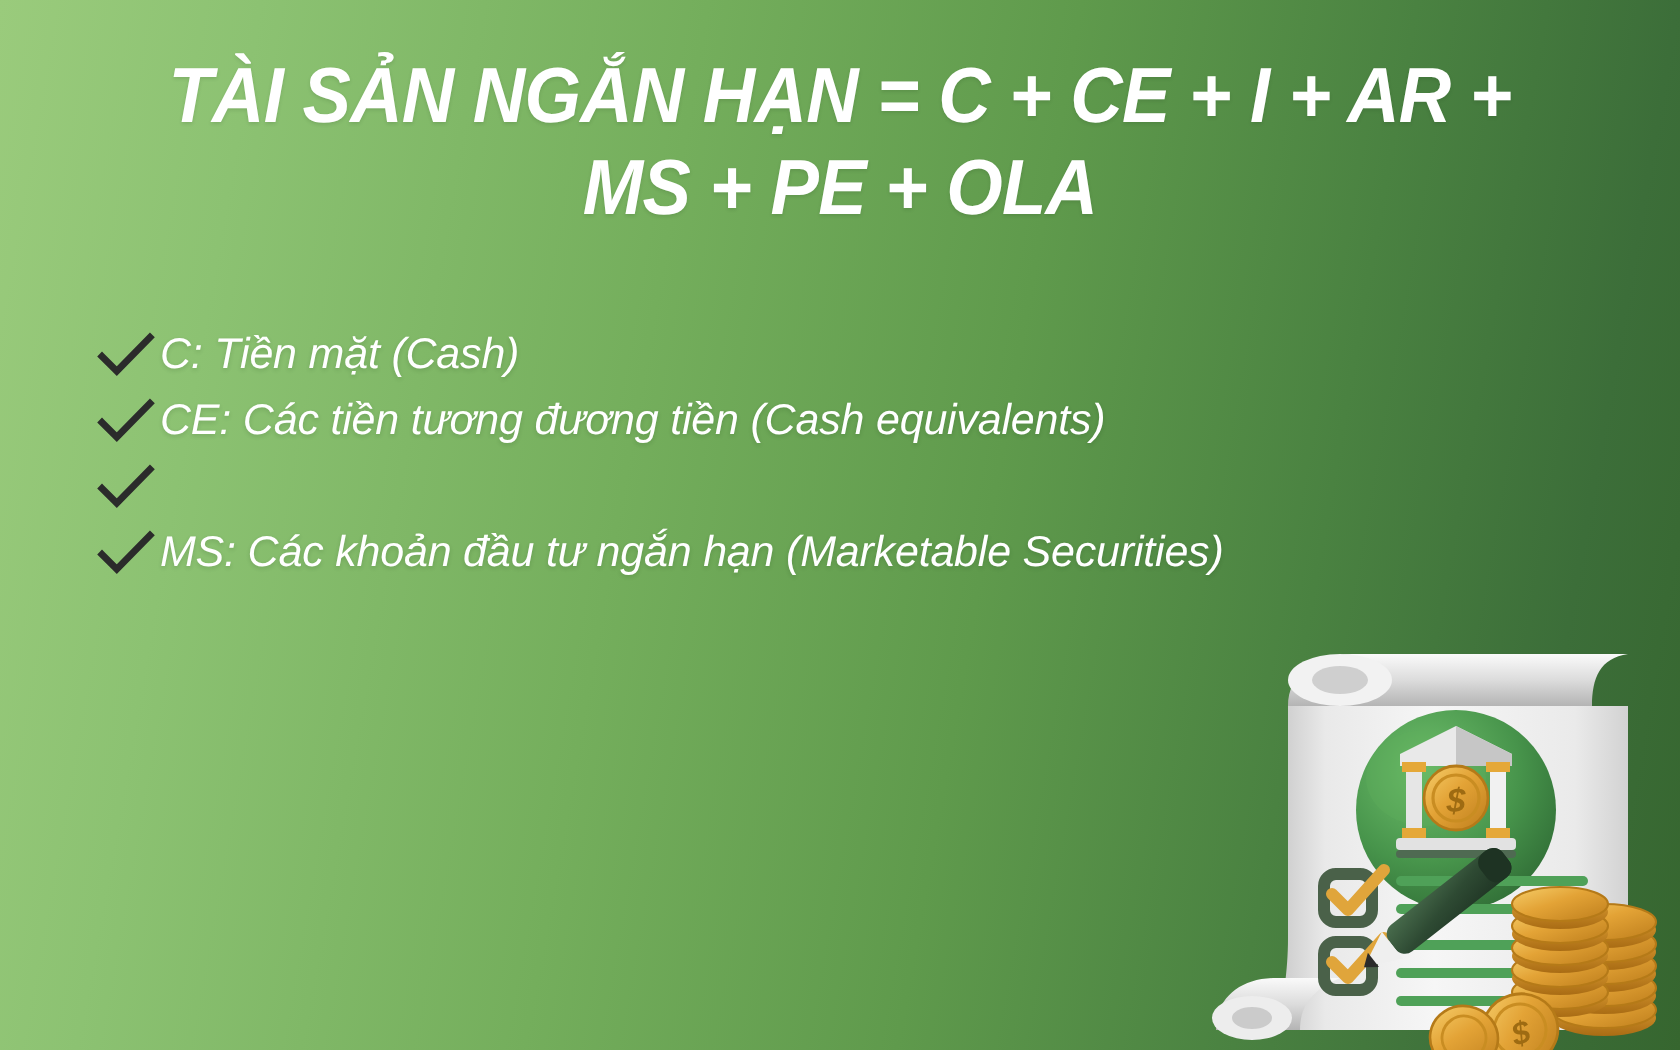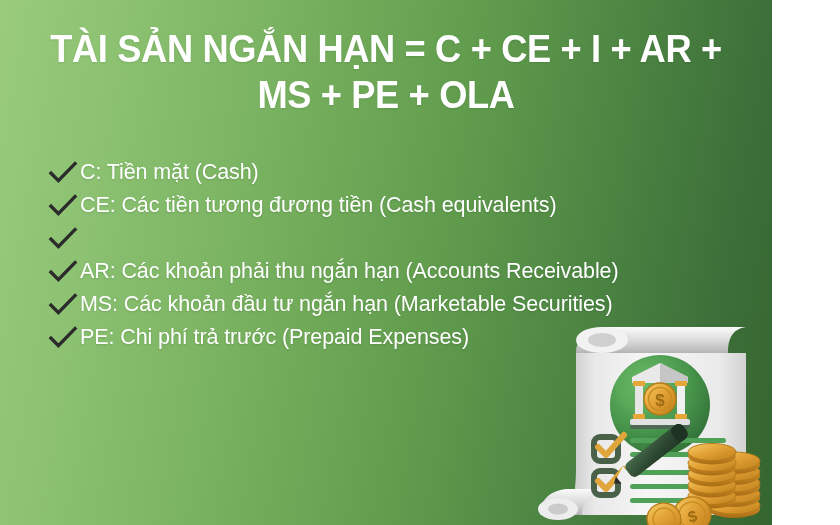--- a/index.html
+++ b/index.html
@@ -6,30 +6,31 @@
   * { margin:0; padding:0; box-sizing:border-box; }
 
   html, body {
     width:840px; height:525px;
     overflow:hidden;
     font-family:"Liberation Sans", sans-serif;
   }
 
   #slide {
     position:relative;
-    width:772px; height:525px;
+    width:840px; height:525px;
     background:linear-gradient(100deg,
         #9ACB7C 0%,
         #8CC272 14%,
         #74AE5C 38%,
         #5F9A4C 58%,
         #4A8241 76%,
         #3C6E39 90%,
         #36662F 100%);
     overflow:hidden;
+    font-style:italic;
   }
 
   
   #title {
     position:absolute;
     left:0; right:0; top:26px;
     text-align:center;
     color:#FFFFFF;
     font-size:39px;
     font-weight:bold;
@@ -43,21 +44,21 @@
   #title .tline { display:block; white-space:nowrap; }
 
   
   #list {
     position:absolute;
     left:48px; top:161px;
     z-index:6;
   }
   .row {
     display:flex;
-    align-items:flex-start;
+    align-items:center;
     height:33px;
   }
   .check {
     flex:0 0 auto;
     width:30px;
     height:24px;
     position:relative;
     margin-right:2px;
   }
   .check svg { display:block; width:30px; height:24px; }
@@ -112,46 +113,30 @@
     </div>
 
     <div class="row">
       <span class="check">
         <svg viewBox="0 0 30 24">
             <path d="M3 12.2 L10.4 19.6 L27 2.6" fill="none" stroke="#2B2B2B" stroke-width="3.4" stroke-linecap="square" stroke-linejoin="miter"></path>
           </svg>
       </span>
     </div>
 
-    <div class="row">
-      <span class="check">
-        <svg viewBox="0 0 30 24">
-            <path d="M3 12.2 L10.4 19.6 L27 2.6" fill="none" stroke="#2B2B2B" stroke-width="3.4" stroke-linecap="square" stroke-linejoin="miter"></path>
-          </svg>
-      </span>
-      <span class="row-text">AR: Các khoản phải thu ngắn hạn (Accounts Receivable)</span>
-    </div>
 
     <div class="row">
       <span class="check">
         <svg viewBox="0 0 30 24">
             <path d="M3 12.2 L10.4 19.6 L27 2.6" fill="none" stroke="#2B2B2B" stroke-width="3.4" stroke-linecap="square" stroke-linejoin="miter"></path>
           </svg>
       </span>
       <span class="row-text">MS: Các khoản đầu tư ngắn hạn (Marketable Securities)</span>
     </div>
 
-    <div class="row">
-      <span class="check">
-        <svg viewBox="0 0 30 24">
-            <path d="M3 12.2 L10.4 19.6 L27 2.6" fill="none" stroke="#2B2B2B" stroke-width="3.4" stroke-linecap="square" stroke-linejoin="miter"></path>
-          </svg>
-      </span>
-      <span class="row-text">PE: Chi phí trả trước (Prepaid Expenses)</span>
-    </div>
 
 
   </div>
 
   <div id="art">
     <svg viewBox="0 0 244 212" xmlns="http://www.w3.org/2000/svg">
       <defs>
         <linearGradient id="paperG" x1="0" y1="0" x2="1" y2="0">
           <stop offset="0" stop-color="#C9C9C9"></stop>
           <stop offset="0.14" stop-color="#E9E9E9"></stop>

